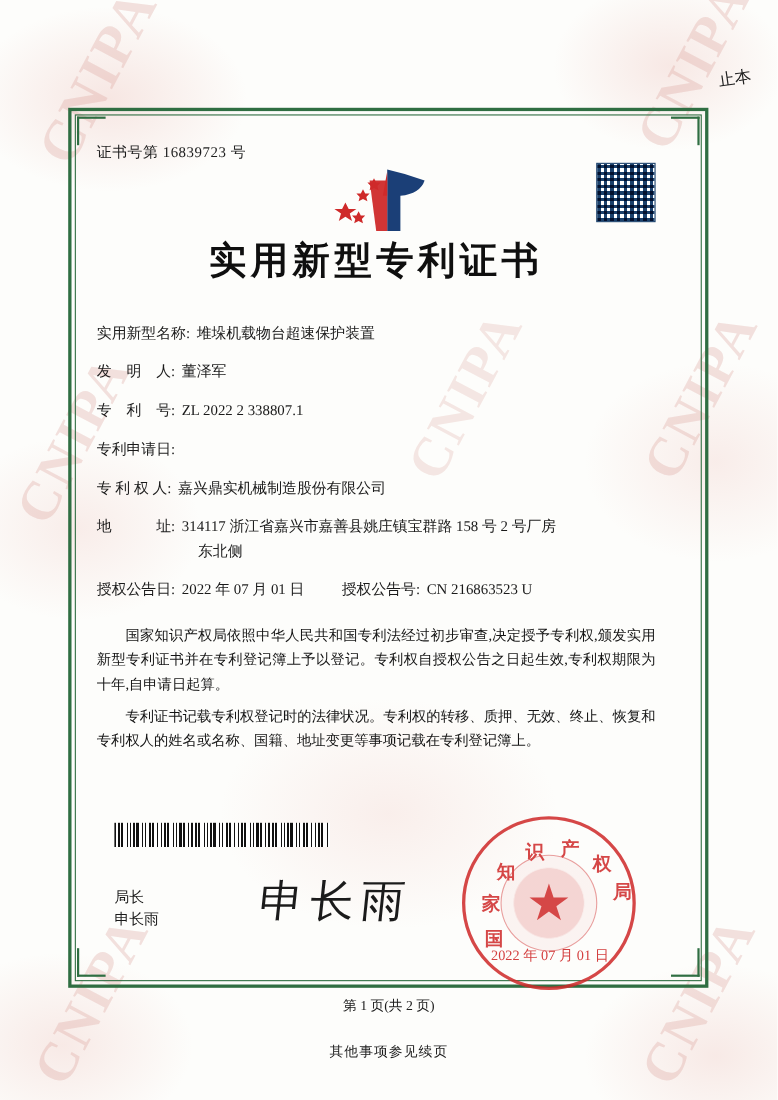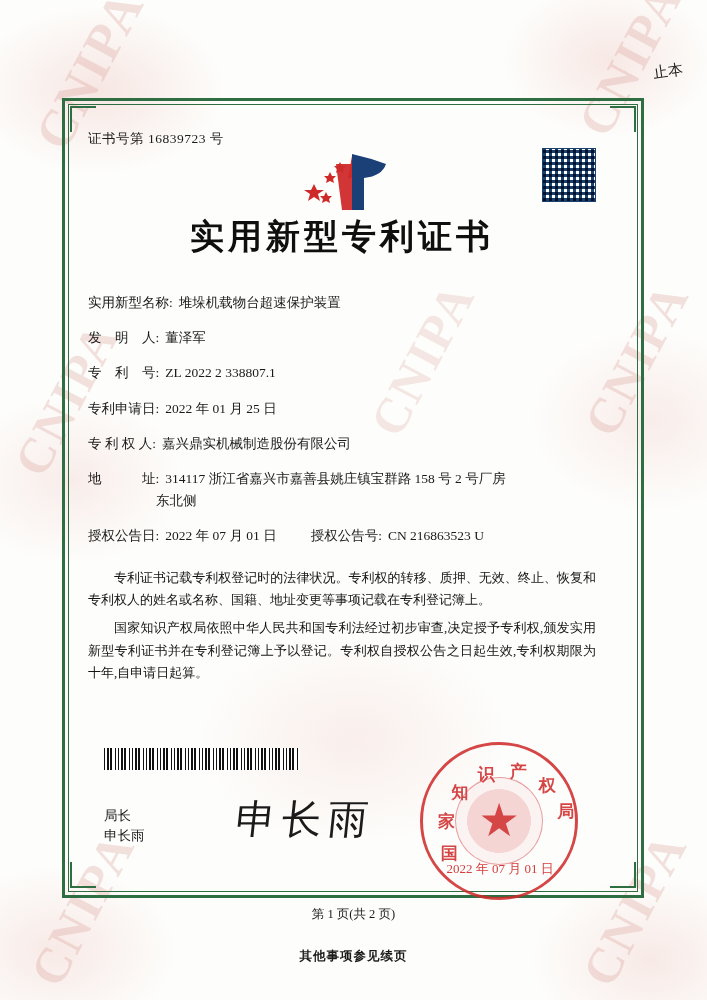--- a/index.html
+++ b/index.html
@@ -143,21 +143,21 @@
   }
   .f-label {
     white-space: pre;
     flex: 0 0 auto;
   }
   .f-value {
     margin-left: 6px;
     flex: 1 1 auto;
   }
   .f-value-2 {
-    margin-left: 68px;
+    margin-left: 92px;
     margin-top: 2px;
   }
   .field-row.two-col .f-right {
     margin-left: 34px;
     white-space: nowrap;
   }
 
   .paras {
     margin-top: 22px;
     font-size: 13px;
@@ -271,21 +271,20 @@
   }
   .footnote {
     position: absolute;
     left: 0;
     right: 0;
     top: 948px;
     text-align: center;
     font-size: 12.5px;
     color: #1a1a1a;
     letter-spacing: 1px;
-    font-weight: bold;
   }
   .hand-top {
     position: absolute;
     right: 24px;
     top: 62px;
     font-size: 15px;
     color: #222;
     transform: rotate(-8deg);
   }
 </style>
@@ -349,21 +348,20 @@
         <span class="f-value">董泽军</span>
       </div>
 
       <div class="field-row">
         <span class="f-label">专　利　号:</span>
         <span class="f-value">ZL 2022 2 338807.1</span>
       </div>
 
       <div class="field-row">
         <span class="f-label">专利申请日:</span>
-        <span class="f-value">2022 年 01 月 25 日</span>
       </div>
 
       <div class="field-row">
         <span class="f-label">专 利 权 人:</span>
         <span class="f-value">嘉兴鼎实机械制造股份有限公司</span>
       </div>
 
       <div>
         <div class="field-row" style="margin-bottom:4px;">
           <span class="f-label">地　　　址:</span>
@@ -375,22 +373,22 @@
       <div class="field-row two-col" style="margin-top:16px;text-align:right;">
         <span class="f-label">授权公告日:</span>
         <span class="f-value" style="flex:0 0 auto;">2022 年 07 月 01 日</span>
         <span class="f-right">授权公告号:</span>
         <span class="f-right" style="margin-left:6px;">CN 216863523 U</span>
       </div>
 
     </div>
 
     <div class="paras">
+      <p>国家知识产权局依照中华人民共和国专利法经过初步审查,决定授予专利权,颁发实用新型专利证书并在专利登记簿上予以登记。专利权自授权公告之日起生效,专利权期限为十年,自申请日起算。</p>
       <p>专利证书记载专利权登记时的法律状况。专利权的转移、质押、无效、终止、恢复和专利权人的姓名或名称、国籍、地址变更等事项记载在专利登记簿上。</p>
-      <p>国家知识产权局依照中华人民共和国专利法经过初步审查,决定授予专利权,颁发实用新型专利证书并在专利登记簿上予以登记。专利权自授权公告之日起生效,专利权期限为十年,自申请日起算。</p>
     </div>
 
   </div>
 
   <div class="barcode"></div>
 
   <div class="sig-label">
     <div>局长</div>
     <div>申长雨</div>
   </div>

